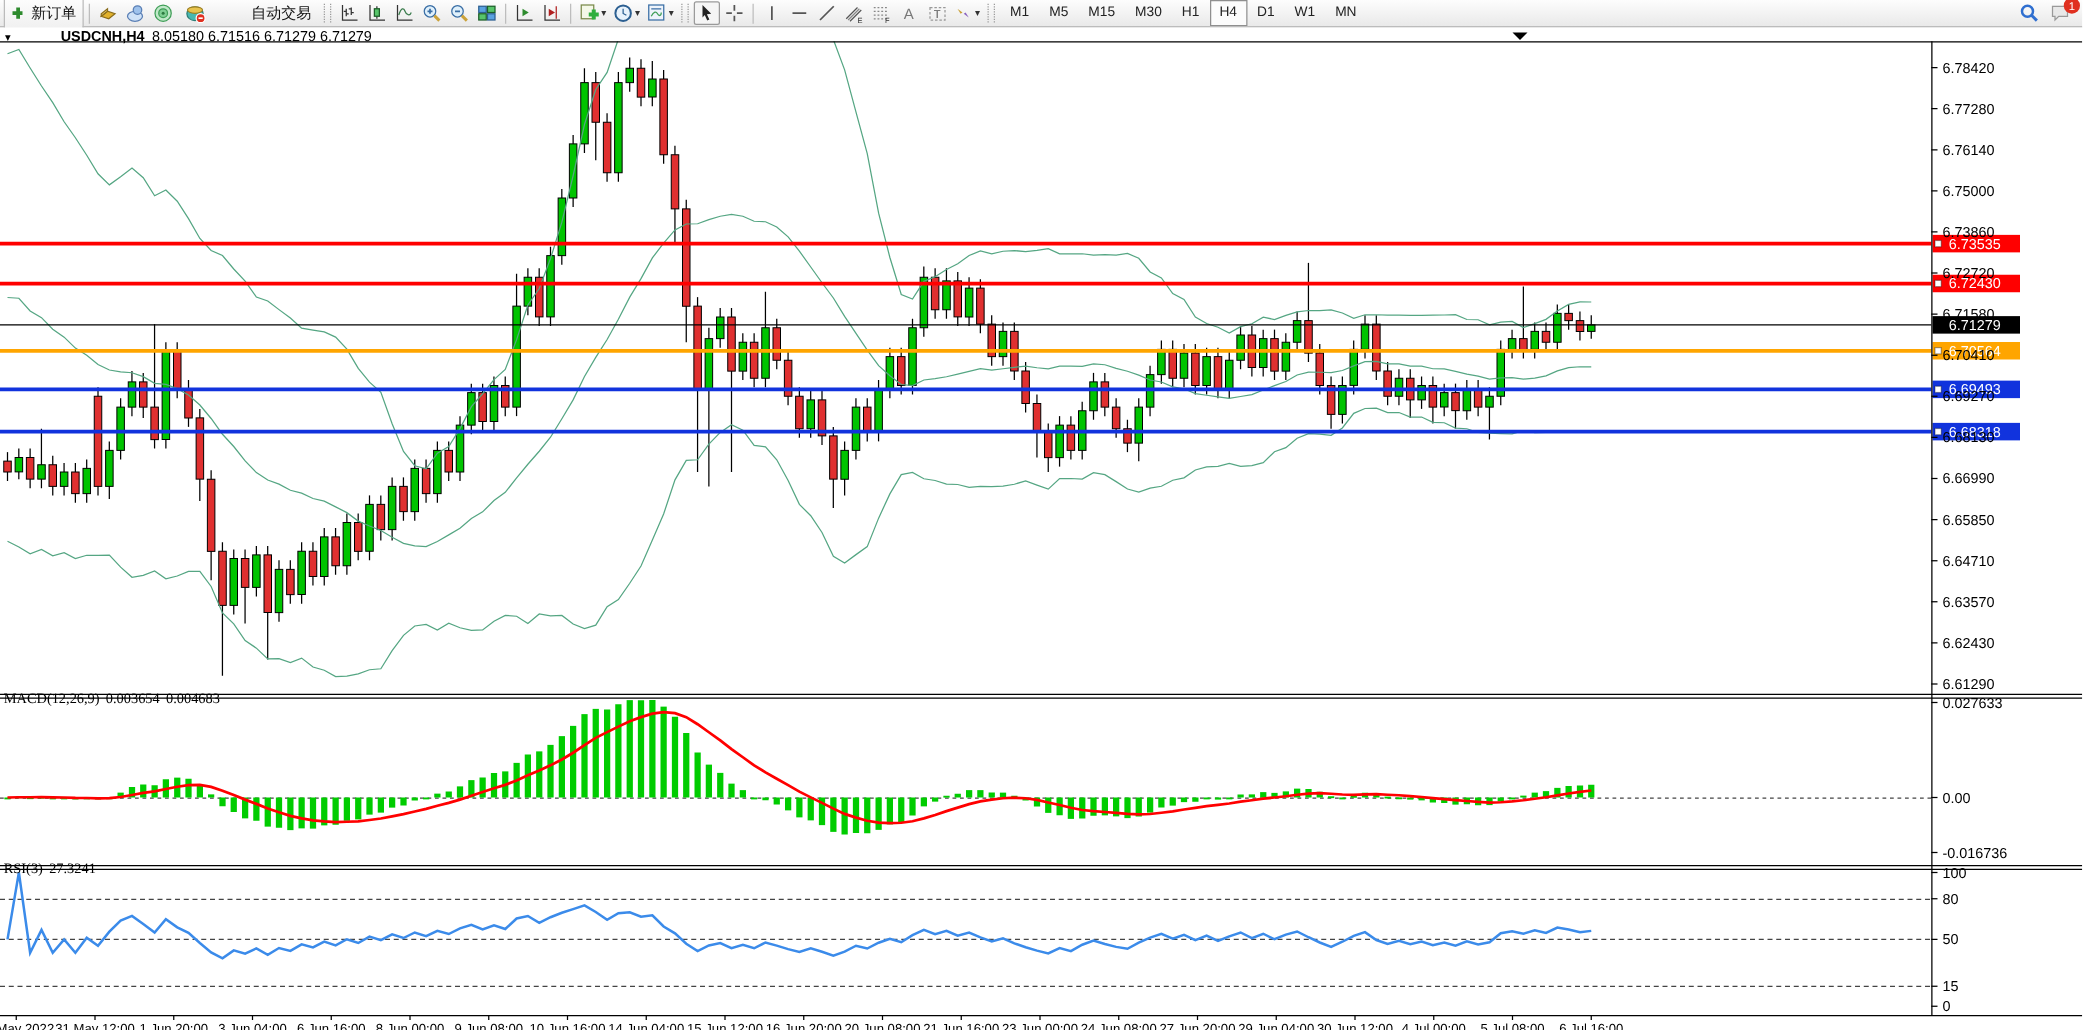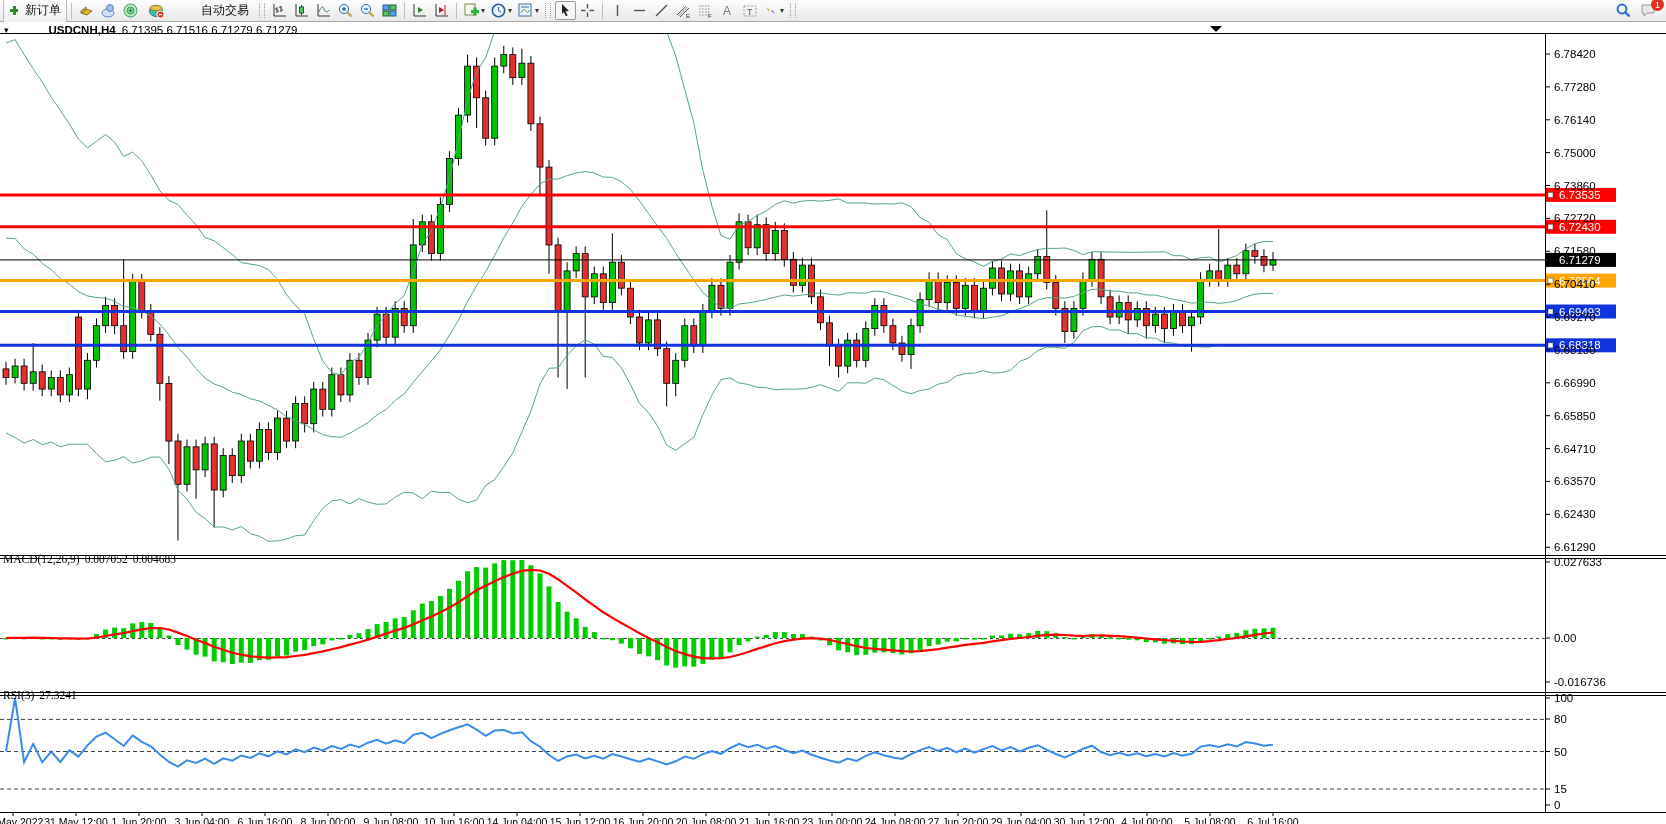--- a/index.html
+++ b/index.html
@@ -271,20 +271,31 @@
         <span class="icon">
       <svg width="16" height="15">
             <path d="M3 4 l4 3 l-1.5 1 Z" fill="#caa23a"></path>
             <path d="M12 11 l-4 -3 l1.5 -1 Z" fill="#8a63c0"></path>
           </svg>
         </span>
       <span class="caret">▾</span>
       </span>
     <span class="grip"></span>
 
+    <span class="tf-group" id="tf-group">
+        <span class="tf">M1</span>
+        <span class="tf">M5</span>
+        <span class="tf">M15</span>
+        <span class="tf">M30</span>
+        <span class="tf">H1</span>
+        <span class="tf active">H4</span>
+        <span class="tf">D1</span>
+        <span class="tf">W1</span>
+        <span class="tf">MN</span>
+      </span>
 
     <span class="tb-right">
       <span class="tbtn flat">
           <span class="icon">
         <svg width="17" height="17">
               <circle cx="7" cy="7" r="4.4" fill="none" stroke="#2f6fd0" stroke-width="2"></circle>
               <line x1="10.4" y1="10.4" x2="14.5" y2="14.5" stroke="#2f6fd0" stroke-width="2.4"></line>
             </svg>
           </span>
         </span>
@@ -867,24 +878,24 @@
         <text x="1147" y="804" font-size="10.5" fill="#000" text-anchor="middle">4 Jul 00:00</text>
         <line x1="1210" x2="1210" y1="790" y2="794" stroke="#000"></line>
         <text x="1210" y="804" font-size="10.5" fill="#000" text-anchor="middle">5 Jul 08:00</text>
         <line x1="1273" x2="1273" y1="790" y2="794" stroke="#000"></line>
         <text x="1273" y="804" font-size="10.5" fill="#000" text-anchor="middle">6 Jul 16:00</text>
       </svg>
 
     <div class="overlay" id="chart-title">
       <span style="font-size:9px;">▾</span>
       <span style="font-weight:bold;margin-left:34px;">USDCNH,H4</span>
-      <span>6.71395 6.71516 6.71279 6.71279</span>
+      <span>8.05180 6.71516 6.71279 6.71279</span>
     </div>
 
     <div class="overlay" id="macd-label">
-      <span class="lblpart">MACD(12,26,9)</span><span class="lblpart">0.007052</span><span class="lblpart">0.004683</span>
+      <span class="lblpart">MACD(12,26,9)</span><span class="lblpart">0.003654</span><span class="lblpart">0.004683</span>
     </div>
 
     <div class="overlay" id="rsi-label">
       <span class="lblpart">RSI(3)</span><span class="lblpart">27.3241</span>
     </div>
   </div>
 </div>
 
 </body></html>

